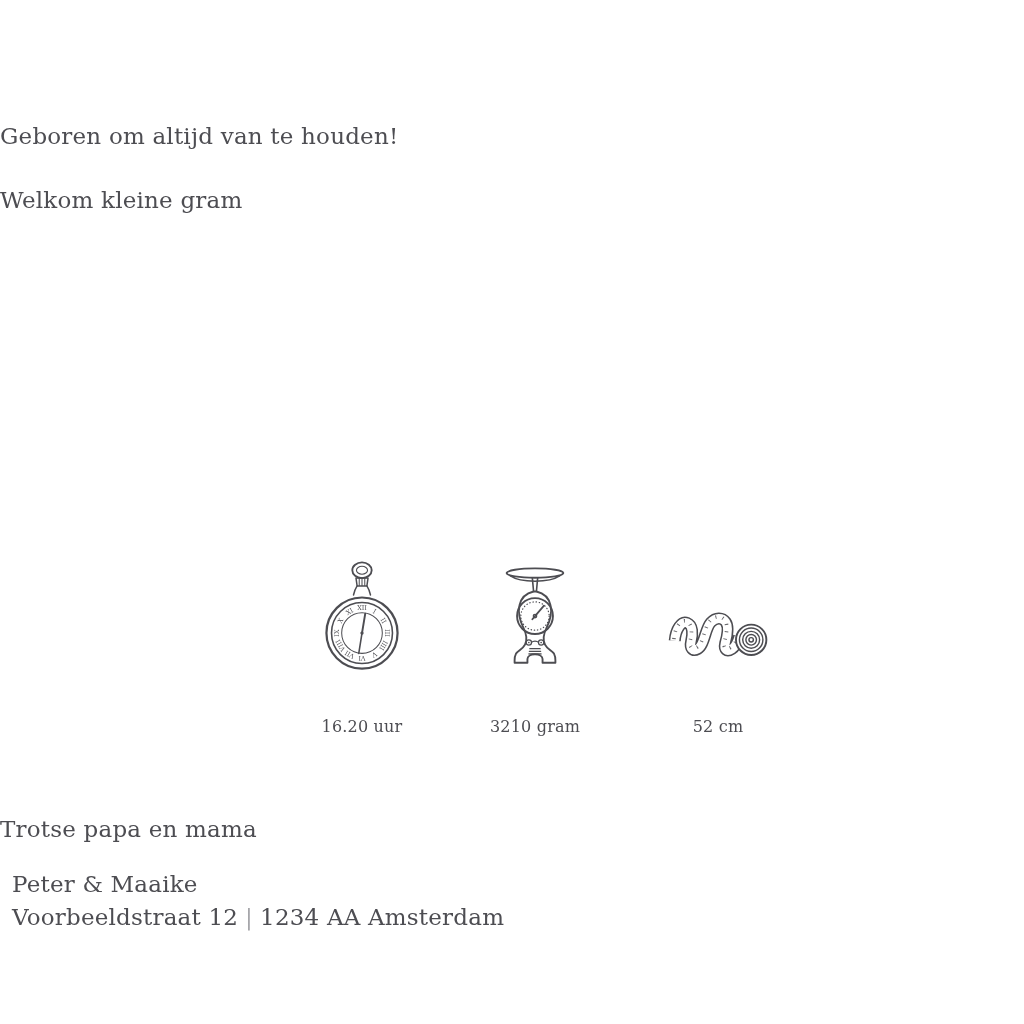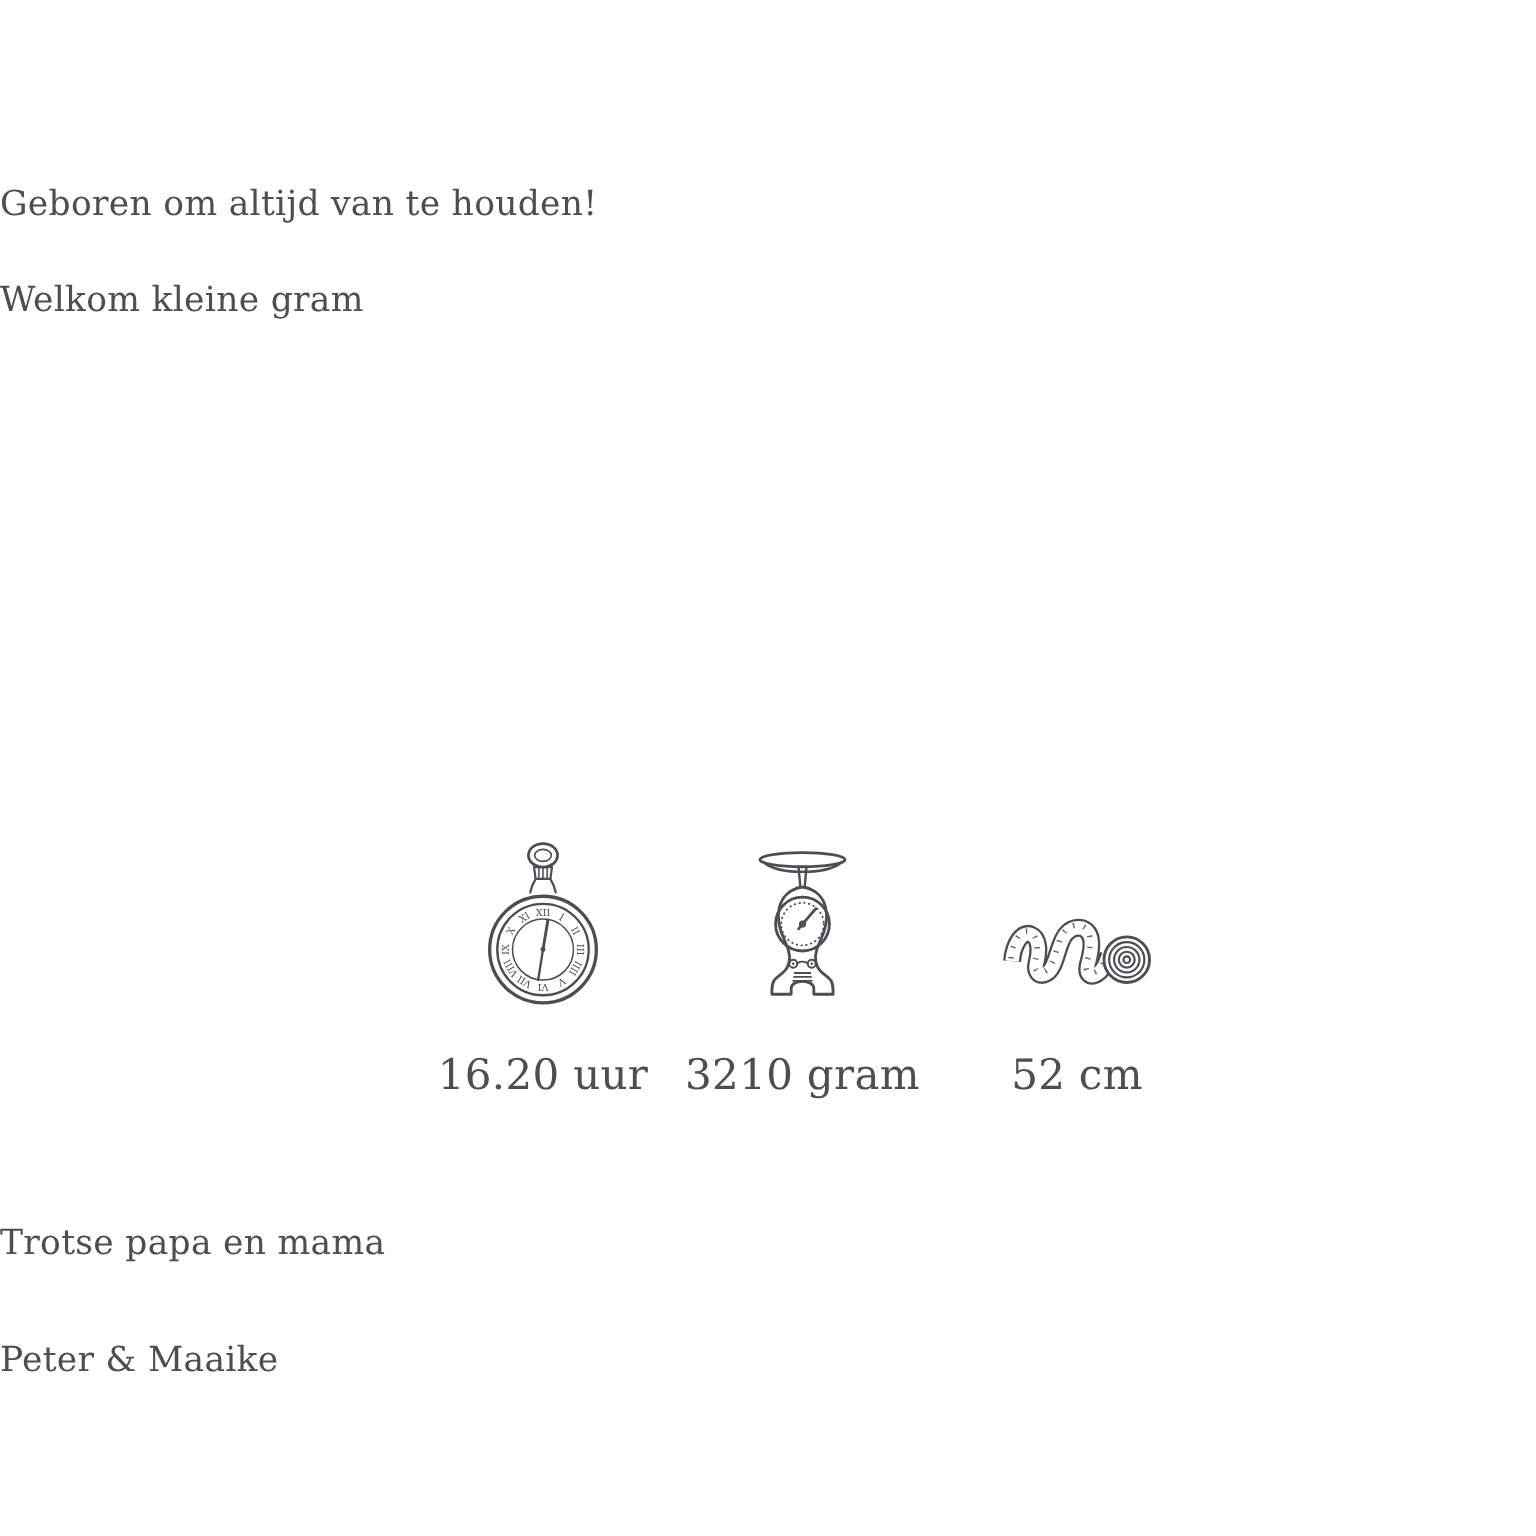--- a/index.html
+++ b/index.html
@@ -18,25 +18,25 @@
   }
   #greeting { top: 121px; }
   #welcome  { top: 185px; }
 
   .stat { position: absolute; top: 550px; width: 220px;
           display: flex; flex-direction: column; align-items: center; }
   #stat-time   { left: 252px; }
   #stat-weight { left: 425px; }
   #stat-length { left: 608px; }
   .icon-wrap { height: 120px; display: flex; align-items: flex-end; justify-content: center; }
-  .stat-value { margin-top: 32px; font-size: 28px; line-height: 30px;
+  .stat-value { margin-top: 42px; font-size: 16px; line-height: 30px;
                 text-align: center; letter-spacing: 0.2px; }
 
   #footer-intro { top: 798px; margin-top: 16px; }
-  #footer-block { top: 891px; line-height: 33px; }
+  #footer-block { top: 868px; line-height: 33px; padding-left: 12px; }
   .sep { color: var(--sep, #a6a6aa); padding: 0 7px; }
   .pre { white-space: pre; }
 
   svg { display: block; }
   .ln  { fill: none; stroke: var(--ink, #4d4d52); stroke-linecap: round; stroke-linejoin: round; }
   .fw  { fill: #ffffff; stroke: var(--ink, #4d4d52); }
   .band { fill: none; stroke: var(--ink, #4d4d52); stroke-linecap: butt; stroke-linejoin: round; }
   .bandfill { fill: none; stroke: #ffffff; stroke-linecap: butt; stroke-linejoin: round; }
   .ticks { fill: none; stroke: var(--ink, #4d4d52); stroke-linecap: butt; }
   .dotted { fill: none; stroke: var(--ink, #4d4d52); stroke-linecap: round;
@@ -133,15 +133,16 @@
         <circle class="ln" cx="86.5" cy="33" r="2.3" stroke-width="1.5"></circle>
       </svg>
     </div>
     <div class="stat-value">52 cm</div>
   </div>
 
   <div class="line" id="footer-intro">Trotse papa en mama</div>
 
   <div class="line" id="footer-block">
     <div>Peter &amp; Maaike</div>
+    <div><span class="pre">Voorbeeldstraat 12</span><span class="sep">|</span><span class="pre">1234 AA Amsterdam</span></div>
   </div>
 
 </div>
 
 </body></html>

